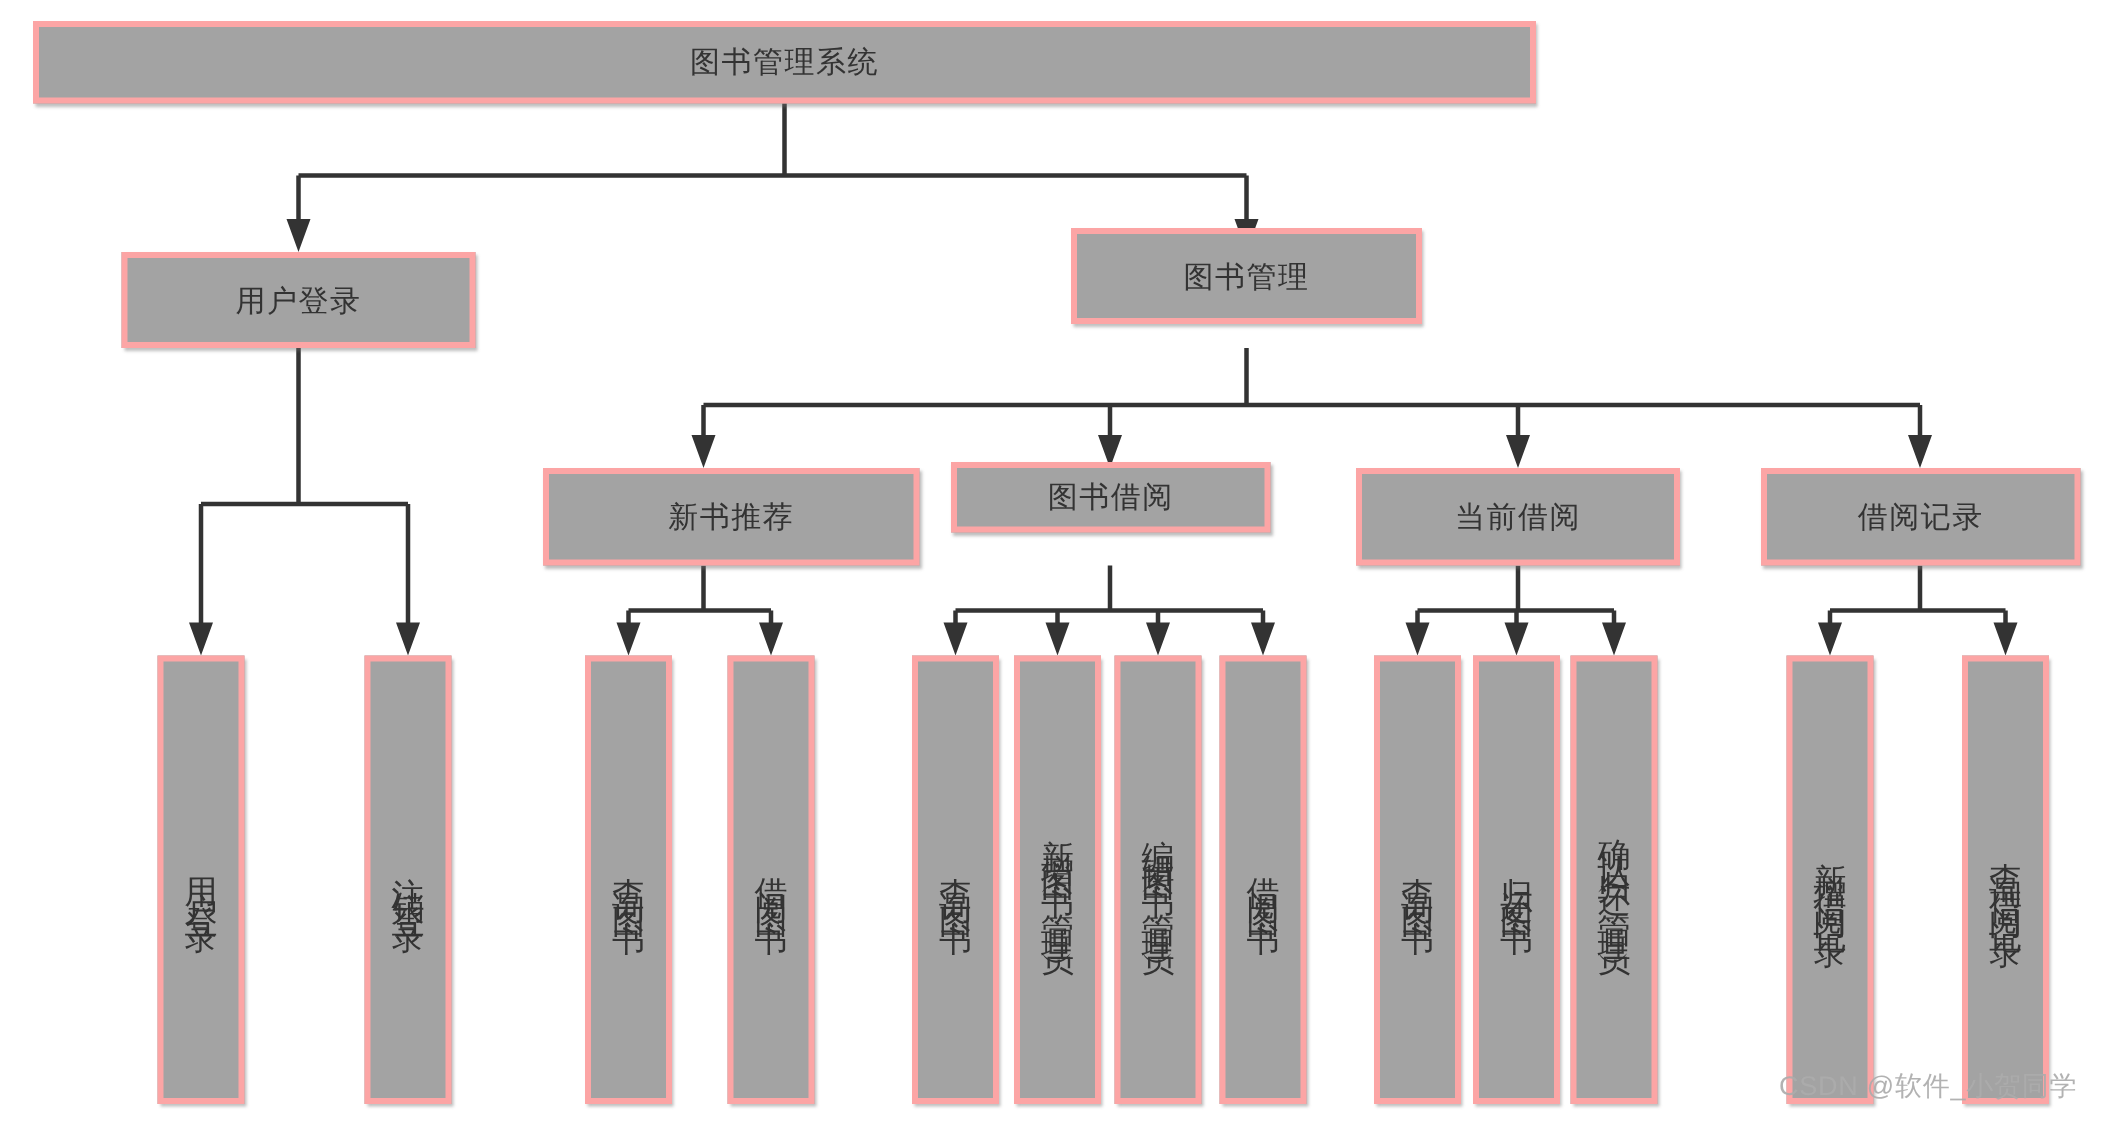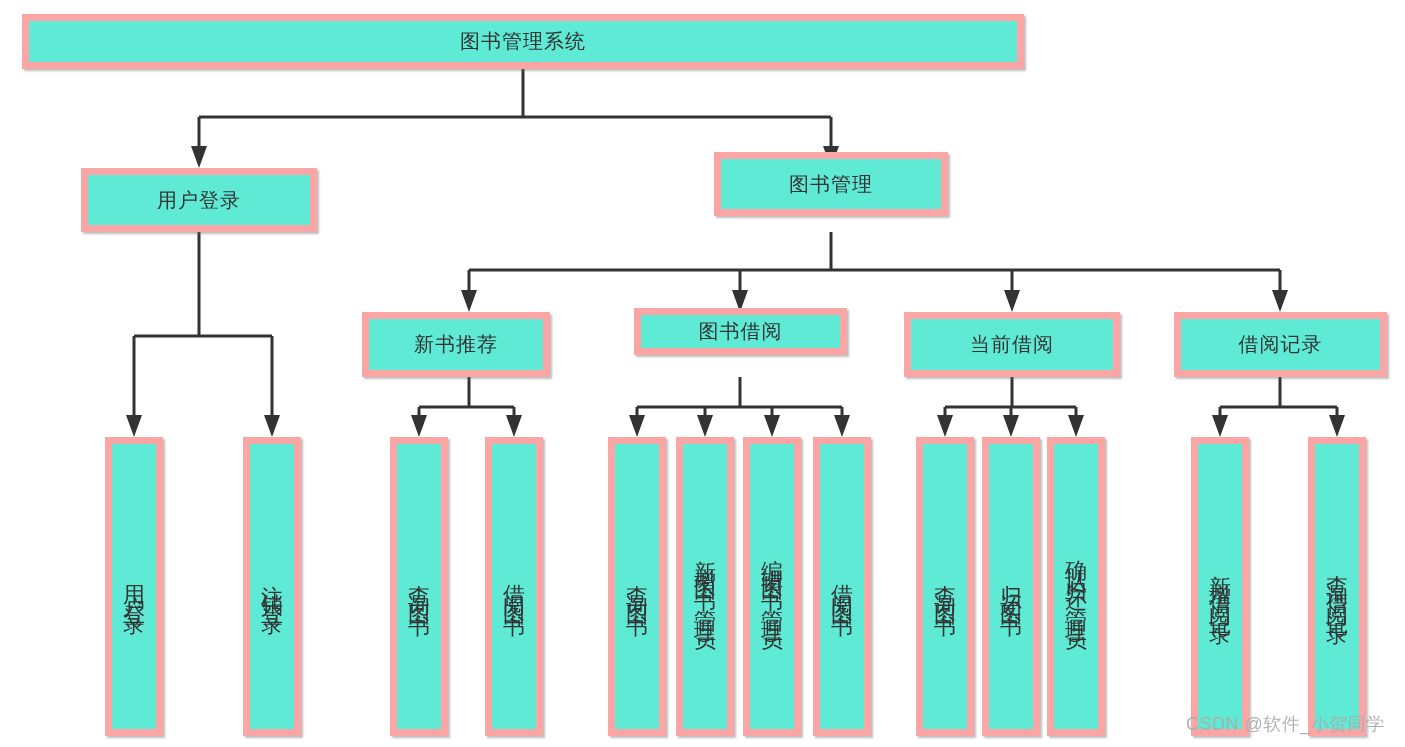--- a/index.html
+++ b/index.html
@@ -8,22 +8,22 @@
     font-family: "Liberation Sans", "DejaVu Sans", sans-serif;
     width: 1405px; height: 747px; position: relative; overflow: hidden;
   }
   .canvas {
     position: absolute; left: 0; top: 0; width: 1405px; height: 747px;
     background: #ffffff;
   }
   svg.wires { position: absolute; left: 0; top: 0; z-index: 1; }
   .node {
     position: absolute; z-index: 2;
-    background: #5eead4;
-    border: 7px solid #fca5a5;
+    background: #a3a3a3;
+    border: 4px solid #fca5a5;
     box-shadow: 1.5px 2px 2px rgba(110,110,110,0.45);
     display: flex; align-items: center; justify-content: center;
     color: #333333;
   }
   .node.h span {
     font-size: 20px; letter-spacing: 1px; color: #333333; white-space: nowrap;
   }
   .node.v span {
     writing-mode: vertical-rl; text-orientation: mixed;
     font-size: 22px; letter-spacing: 10px; color: #333333;
@@ -77,21 +77,21 @@
     <span>图书管理系统</span>
   </div>
 
   <div class="node h" style="left:81px; top:168px; width:236px; height:64px;">
     <span>用户登录</span>
   </div>
   <div class="node h" style="left:714px; top:152px; width:234px; height:64px;">
     <span>图书管理</span>
   </div>
 
-  <div class="node h" style="left:362px; top:312px; width:188px; height:65px;">
+  <div class="node h" style="left:362px; top:312px; width:251px; height:65px;">
     <span>新书推荐</span>
   </div>
   <div class="node h" style="left:634px; top:308px; width:213px; height:47px;">
     <span>图书借阅</span>
   </div>
   <div class="node h" style="left:1174px; top:312px; width:213px; height:65px;">
     <span>借阅记录</span>
   </div>
   <div class="node h" style="left:904px; top:312px; width:216px; height:65px;">
     <span>当前借阅</span>

